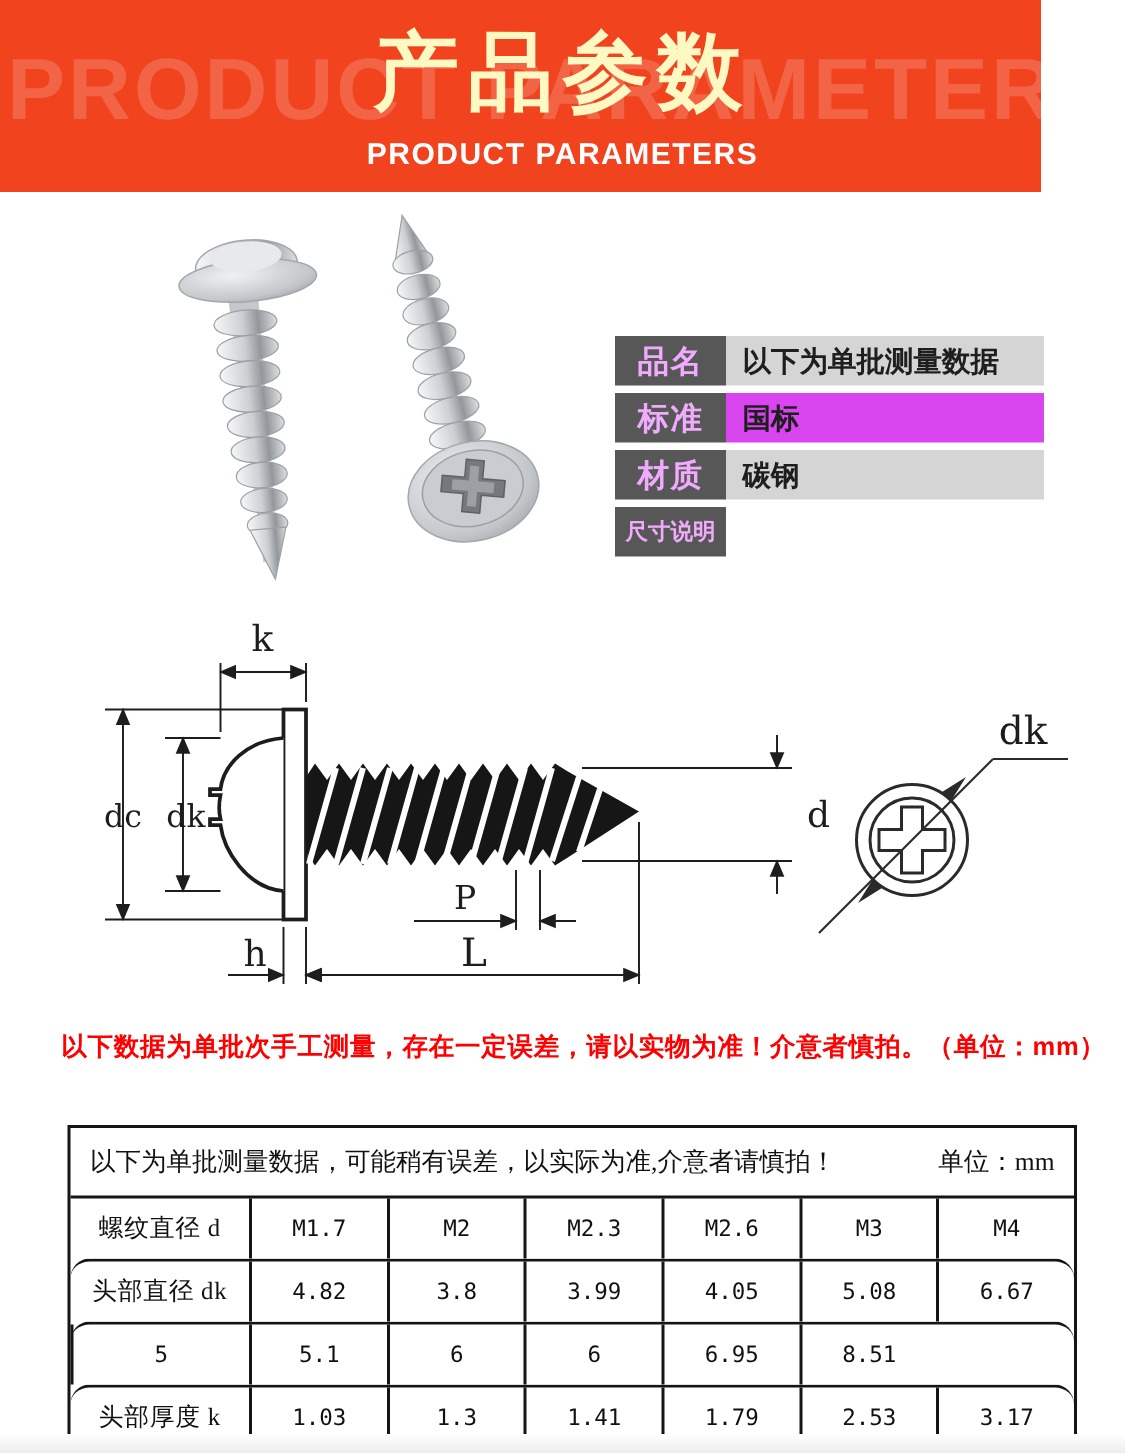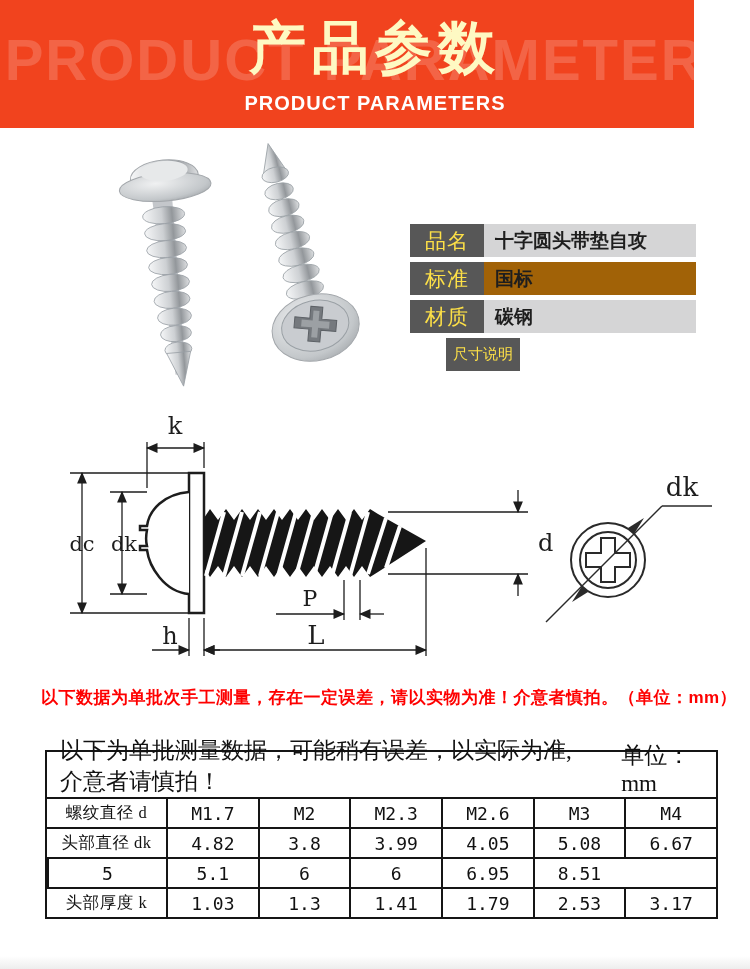--- a/index.html
+++ b/index.html
@@ -14,45 +14,45 @@
       font-size:57px;font-weight:900;color:#fef9c3;letter-spacing:6px;}
   .hdr-sub{position:absolute;left:0;top:92px;width:750px;text-align:center;
       font-size:20px;font-weight:700;color:#ffffff;letter-spacing:1px;}
 
   
   .photo{position:absolute;left:15px;top:133px;width:380px;height:285px;}
 
   
   .info{position:absolute;left:410px;top:224px;width:286px;}
   .info-row{display:flex;height:33px;margin-bottom:5px;}
-  .info-label{width:74px;background:#575757;color:#fde047;font-weight:400;font-size:21px;
+  .info-label{width:74px;background:#575757;color:#f0abfc;font-weight:700;font-size:21px;
       display:flex;align-items:center;justify-content:center;letter-spacing:1px;}
-  .info-label.small{font-size:15px;letter-spacing:0;margin-left:36px;}
+  .info-label.small{font-size:15px;letter-spacing:0;}
   .info-value{flex:1;background:#d5d5d6;color:#1e1e1e;font-weight:700;font-size:19px;
       display:flex;align-items:center;padding-left:11px;}
-  .info-row:nth-child(2) .info-value{background:#a16207;text-align:right;}
+  .info-row:nth-child(2) .info-value{background:#d946ef;text-align:right;}
   .info-row:nth-child(4) .info-value{background:#e1e1e1;font-size:14px;padding-left:8px;}
 
   
   .diagram{position:absolute;left:48px;top:408px;width:664px;height:272px;}
   .dim-text{font-family:"DejaVu Serif","Liberation Serif",serif;fill:#1d1d1d;}
 
   
   .notice{position:absolute;left:0;top:686px;width:750px;text-align:center;
       font-size:17px;font-weight:700;color:#fe0000;letter-spacing:0.5px;padding-left:14px;}
 
   
   .spec{position:absolute;left:45px;top:750px;width:669px;border:2px solid #151515;
       font-family:"Liberation Serif","DejaVu Serif",serif;color:#111;}
-  .spec-head{display:flex;justify-content:space-between;align-items:flex-end;height:45px;
-      padding:0 13px;border-bottom:2px solid #151515;font-size:23px;gap:36px;}
-  .spec-row{display:grid;grid-template-columns:119px repeat(6,1fr);height:28px;}
+  .spec-head{display:flex;justify-content:space-between;align-items:center;height:45px;
+      padding:0 13px;border-bottom:2px solid #151515;font-size:17px;gap:36px;}
+  .spec-row{display:grid;grid-template-columns:119px repeat(6,1fr);height:40px;border-radius:13px;}
   .spec-row + .spec-row{border-top:2px solid #151515;}
   .spec-cell{display:flex;align-items:center;justify-content:center;border-left:2px solid #151515;
-      font-family:"DejaVu Sans Mono","Liberation Mono",monospace;font-size:18px;}
+      font-family:"DejaVu Sans Mono","Liberation Mono",monospace;font-size:15px;}
   .spec-cell.label{border-left:none;font-family:"Liberation Serif","DejaVu Serif",serif;
       font-size:16.5px;letter-spacing:0.5px;}
 
   
   .bottom-bar{position:absolute;left:0;bottom:0;width:750px;height:13px;
       background:linear-gradient(#ffffff,#ededed);}
 </style>
 </head>
 <body>
 
@@ -112,21 +112,21 @@
       <g transform="translate(5,166) rotate(18)">
         <path d="M-6,-19 h12 v12 h15 v11 h-15 v12 h-12 v-12 h-15 v-11 h15 z" fill="#75797e" stroke="#5d6166" stroke-width="1"></path>
         <path d="M-3,-15 h6 v10 h11 v7 h-11 v10 h-6 v-10 h-11 v-7 h11 z" fill="#9ca0a4"></path>
       </g>
     </g>
   </svg>
 
   <div class="info">
     <div class="info-row">
       <div class="info-label">品名</div>
-      <div class="info-value">十字圆头带垫自攻</div>
+      <div class="info-value">以下为单批测量数据</div>
     </div>
     <div class="info-row">
       <div class="info-label">标准</div>
       <div class="info-value">国标</div>
     </div>
     <div class="info-row">
       <div class="info-label">材质</div>
       <div class="info-value">碳钢</div>
     </div>
     <div class="info-row">

